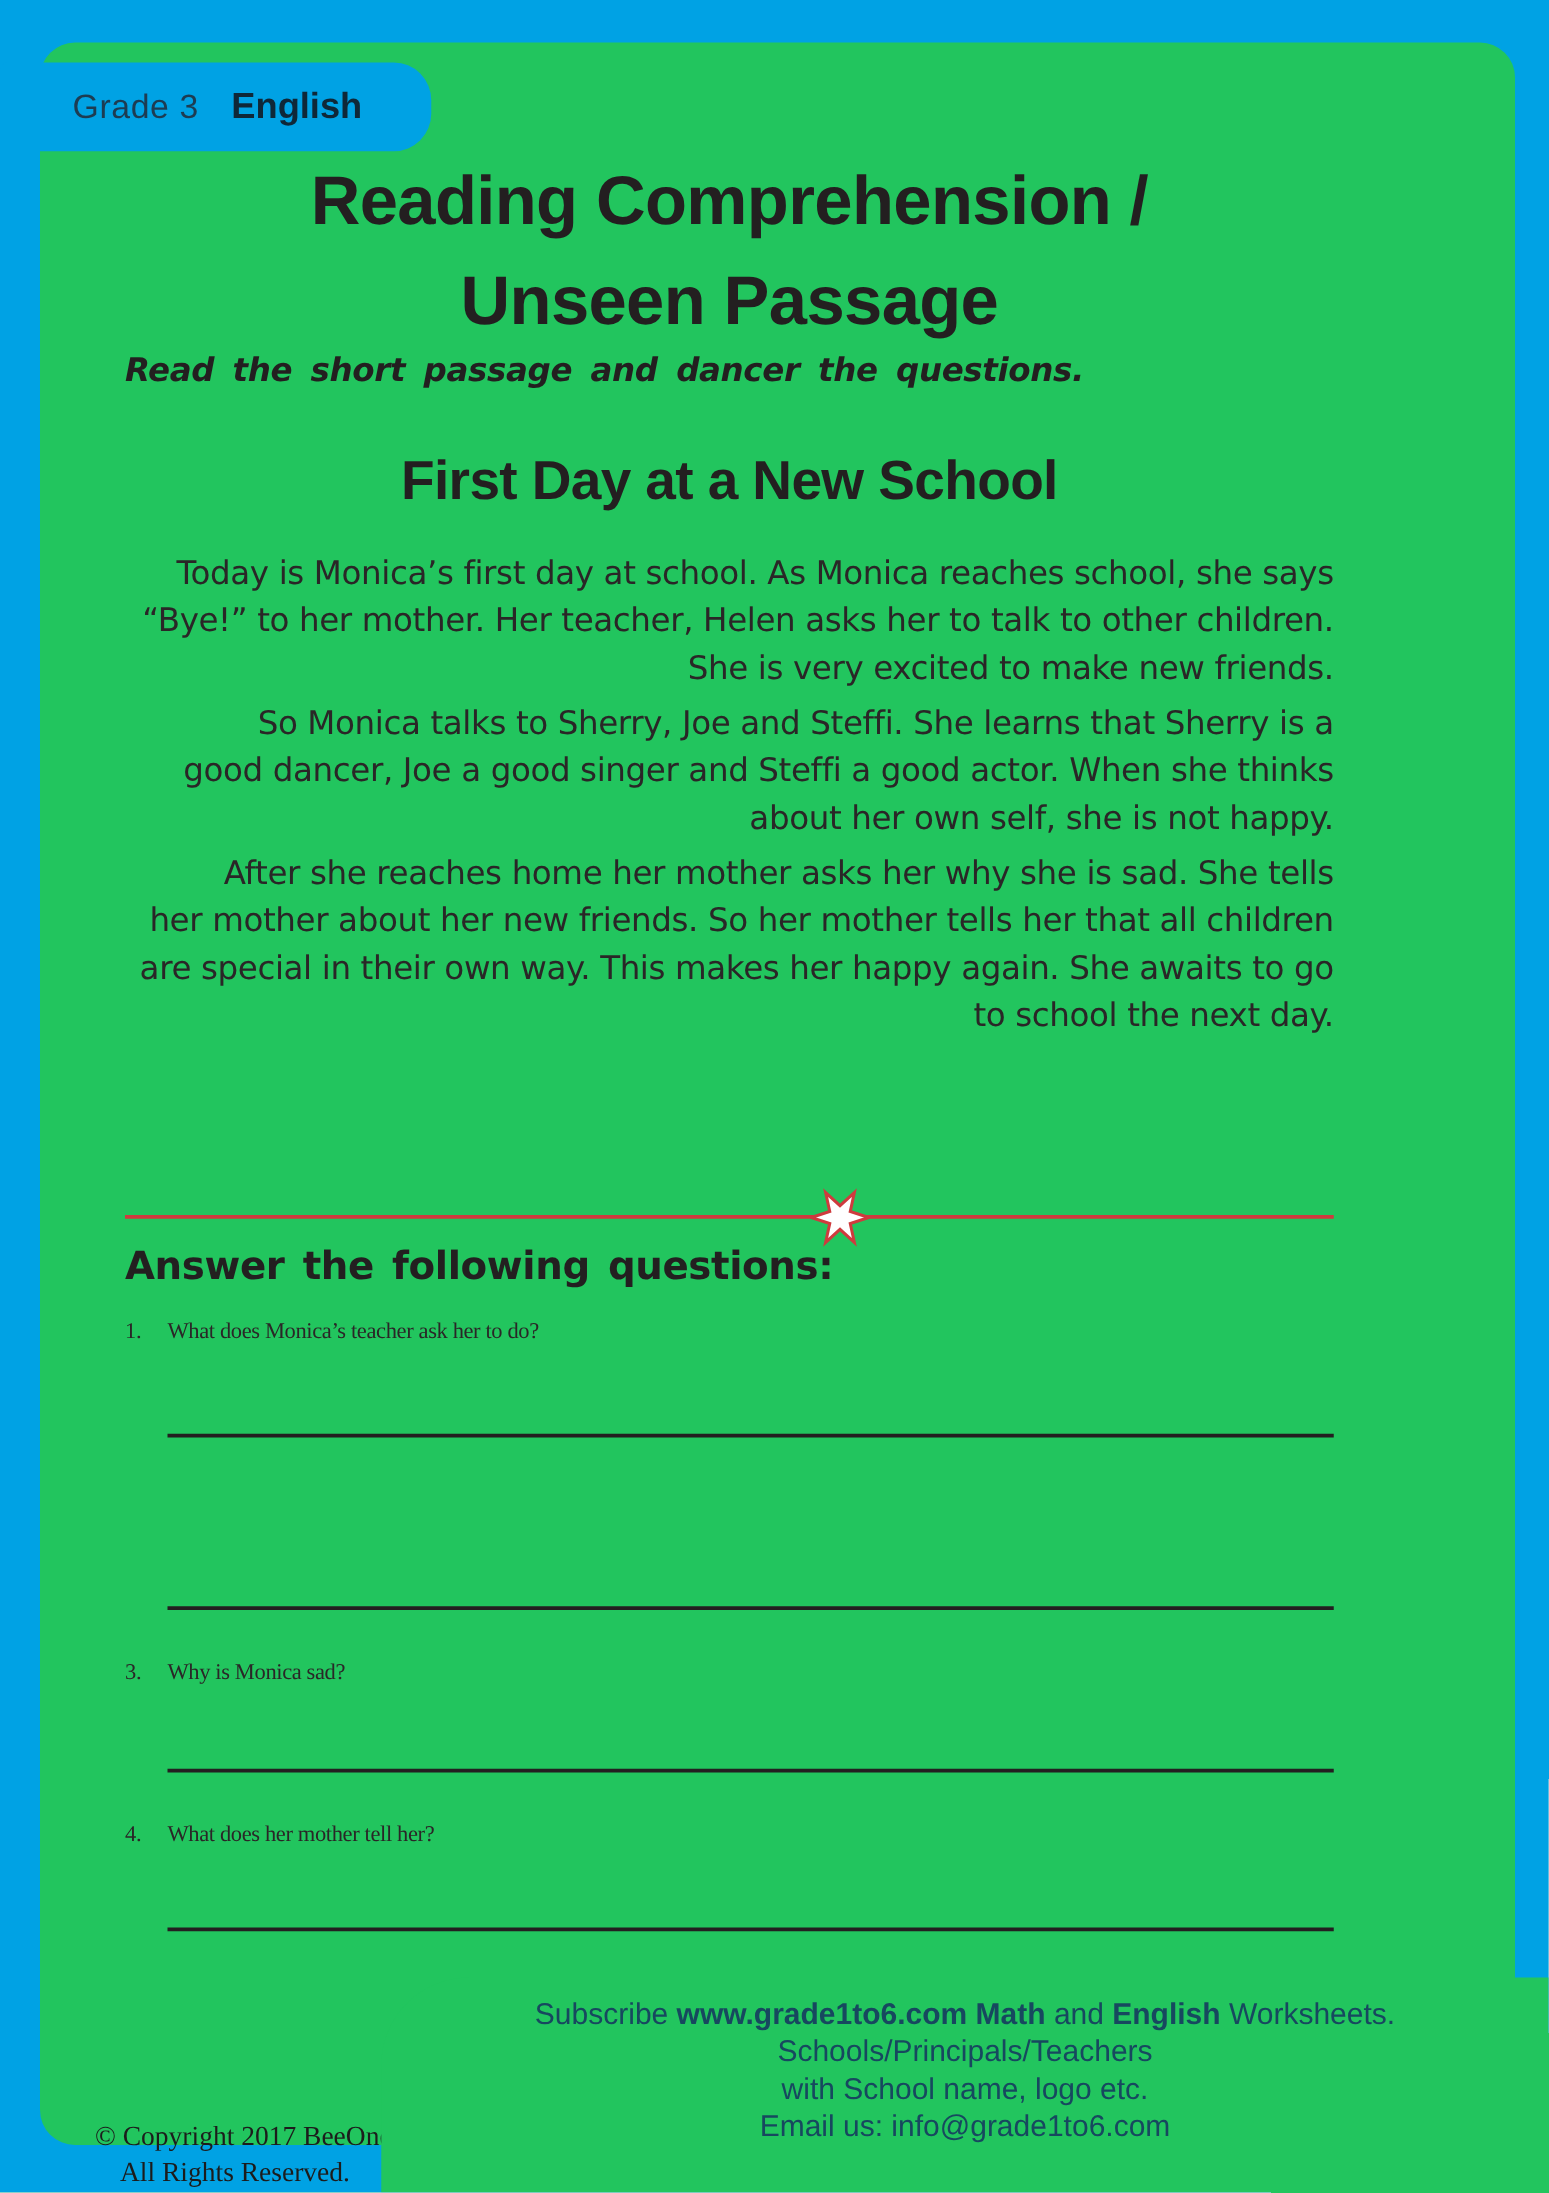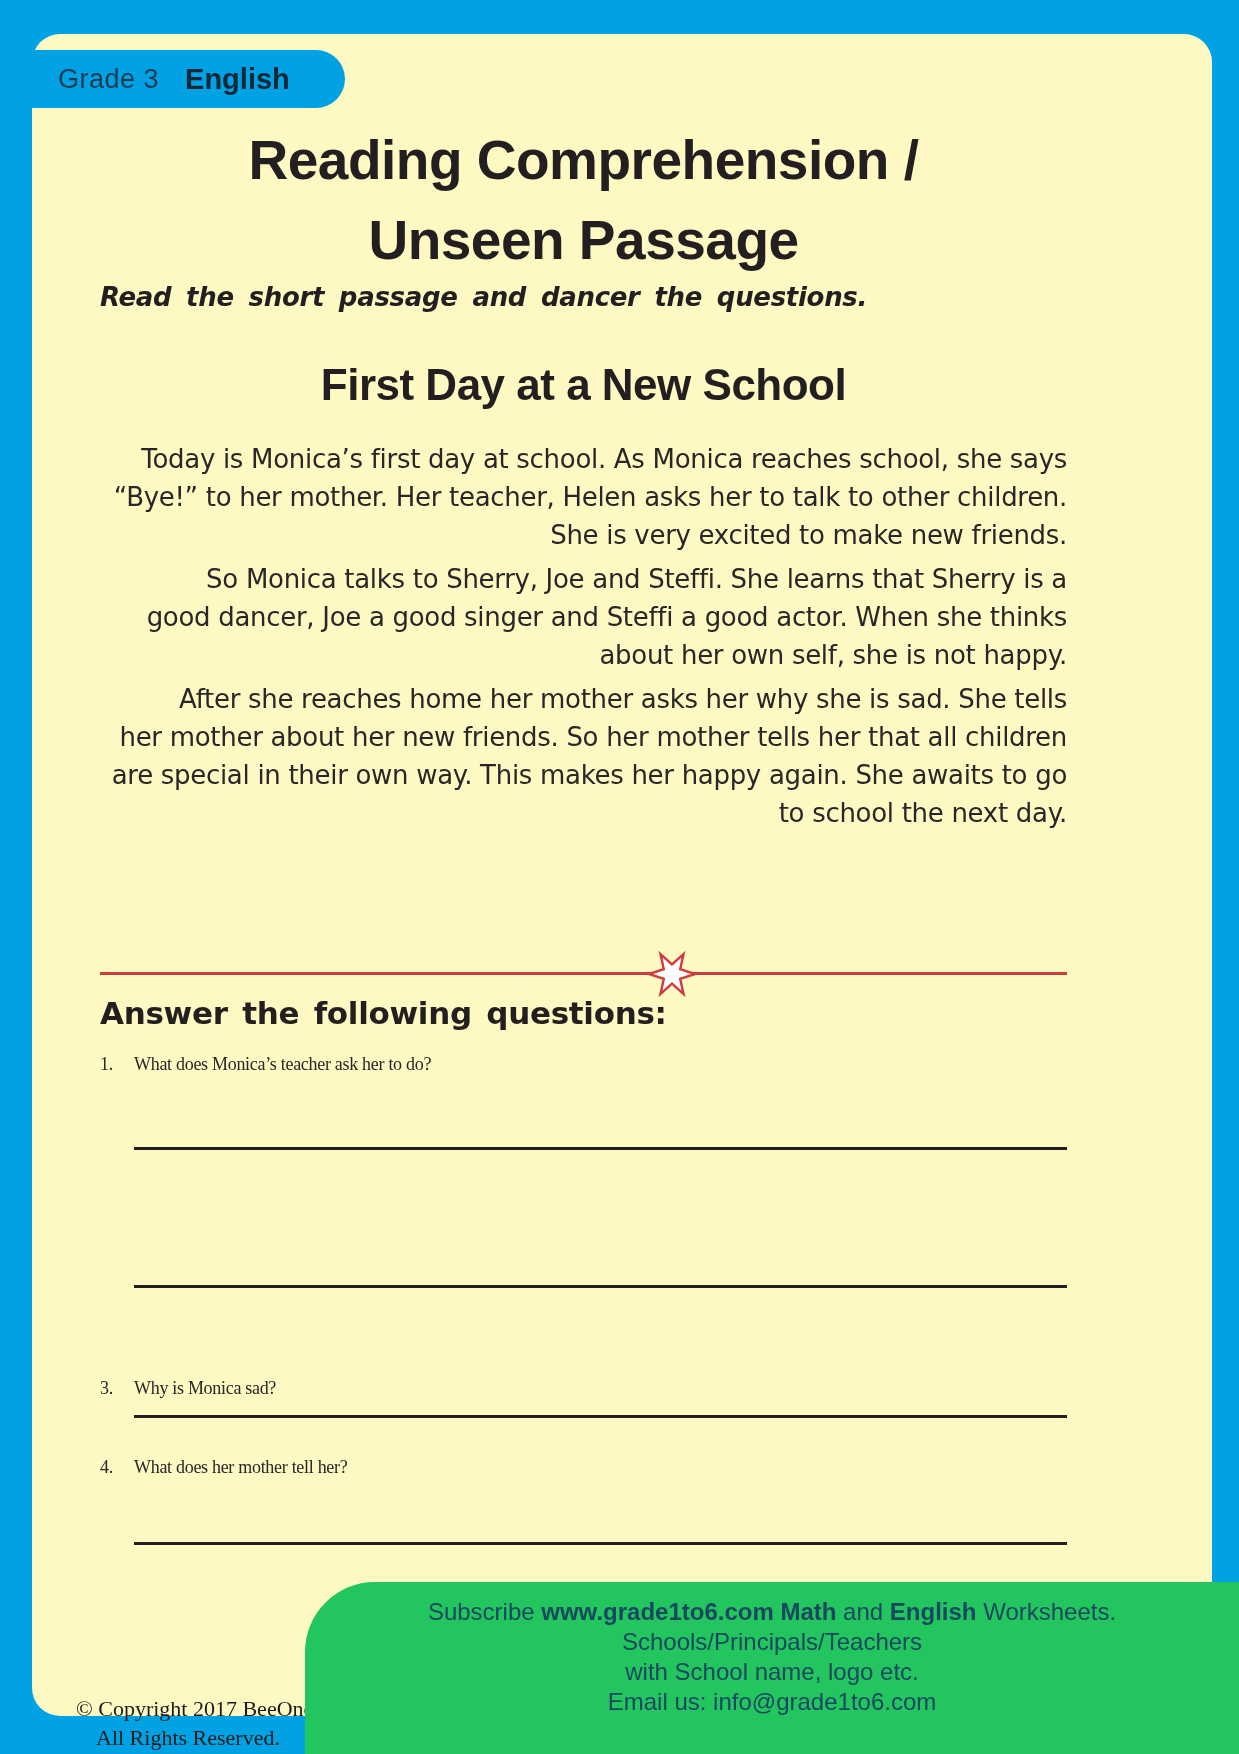--- a/index.html
+++ b/index.html
@@ -3,25 +3,25 @@
 <meta charset="utf-8">
 <style>
   html,body{margin:0;padding:0;background:#e8e8e8;}
   .canvas{
     position:relative; width:1239px; height:1754px;
     background:#00a2e4; overflow:hidden;
     font-family:"Liberation Sans", sans-serif;
   }
   .page{
     position:absolute; left:32px; top:34px; width:1180px; height:1682px;
-    background:#fef9c3; border-radius:28px;
+    background:#22c55e; border-radius:28px;
   }
   
   .grade-pill{
-    position:absolute; left:0; top:50px; width:345px; height:58px;
+    position:absolute; left:0; top:50px; width:345px; height:71px;
     background:#00a2e4; border-radius:6px 30px 30px 0;
     display:flex; align-items:center; padding-left:58px; box-sizing:border-box;
     gap:26px;
   }
   .grade-pill .grade{font-size:27px; color:#1d3c52; font-weight:400; letter-spacing:.5px;}
   .grade-pill .subject{font-size:29px; color:#0f2838; font-weight:800;}
   
   .main-title{
     position:absolute; left:68px; top:86px; width:967px;
     text-align:center; font-size:55px; line-height:80px; font-weight:800;
@@ -110,21 +110,21 @@
 
     <div class="q-heading">Answer the following questions:</div>
 
     <div class="question" style="top:1020px;">
       <span class="num">1.</span><span>What does Monica’s teacher ask her to do?</span>
     </div>
     <div class="answer-line" style="top:1113px;"></div>
 
     <div class="answer-line" style="top:1251px;"></div>
 
-    <div class="question" style="top:1344px;">
+    <div class="question" style="top:1293px;">
       <span class="num">3.</span><span>Why is Monica sad?</span>
     </div>
     <div class="answer-line" style="top:1381px;"></div>
 
     <div class="question" style="top:1423px;">
       <span class="num">4.</span><span>What does her mother tell her?</span>
     </div>
     <div class="answer-line" style="top:1508px;"></div>
 
     <div class="copyright">

